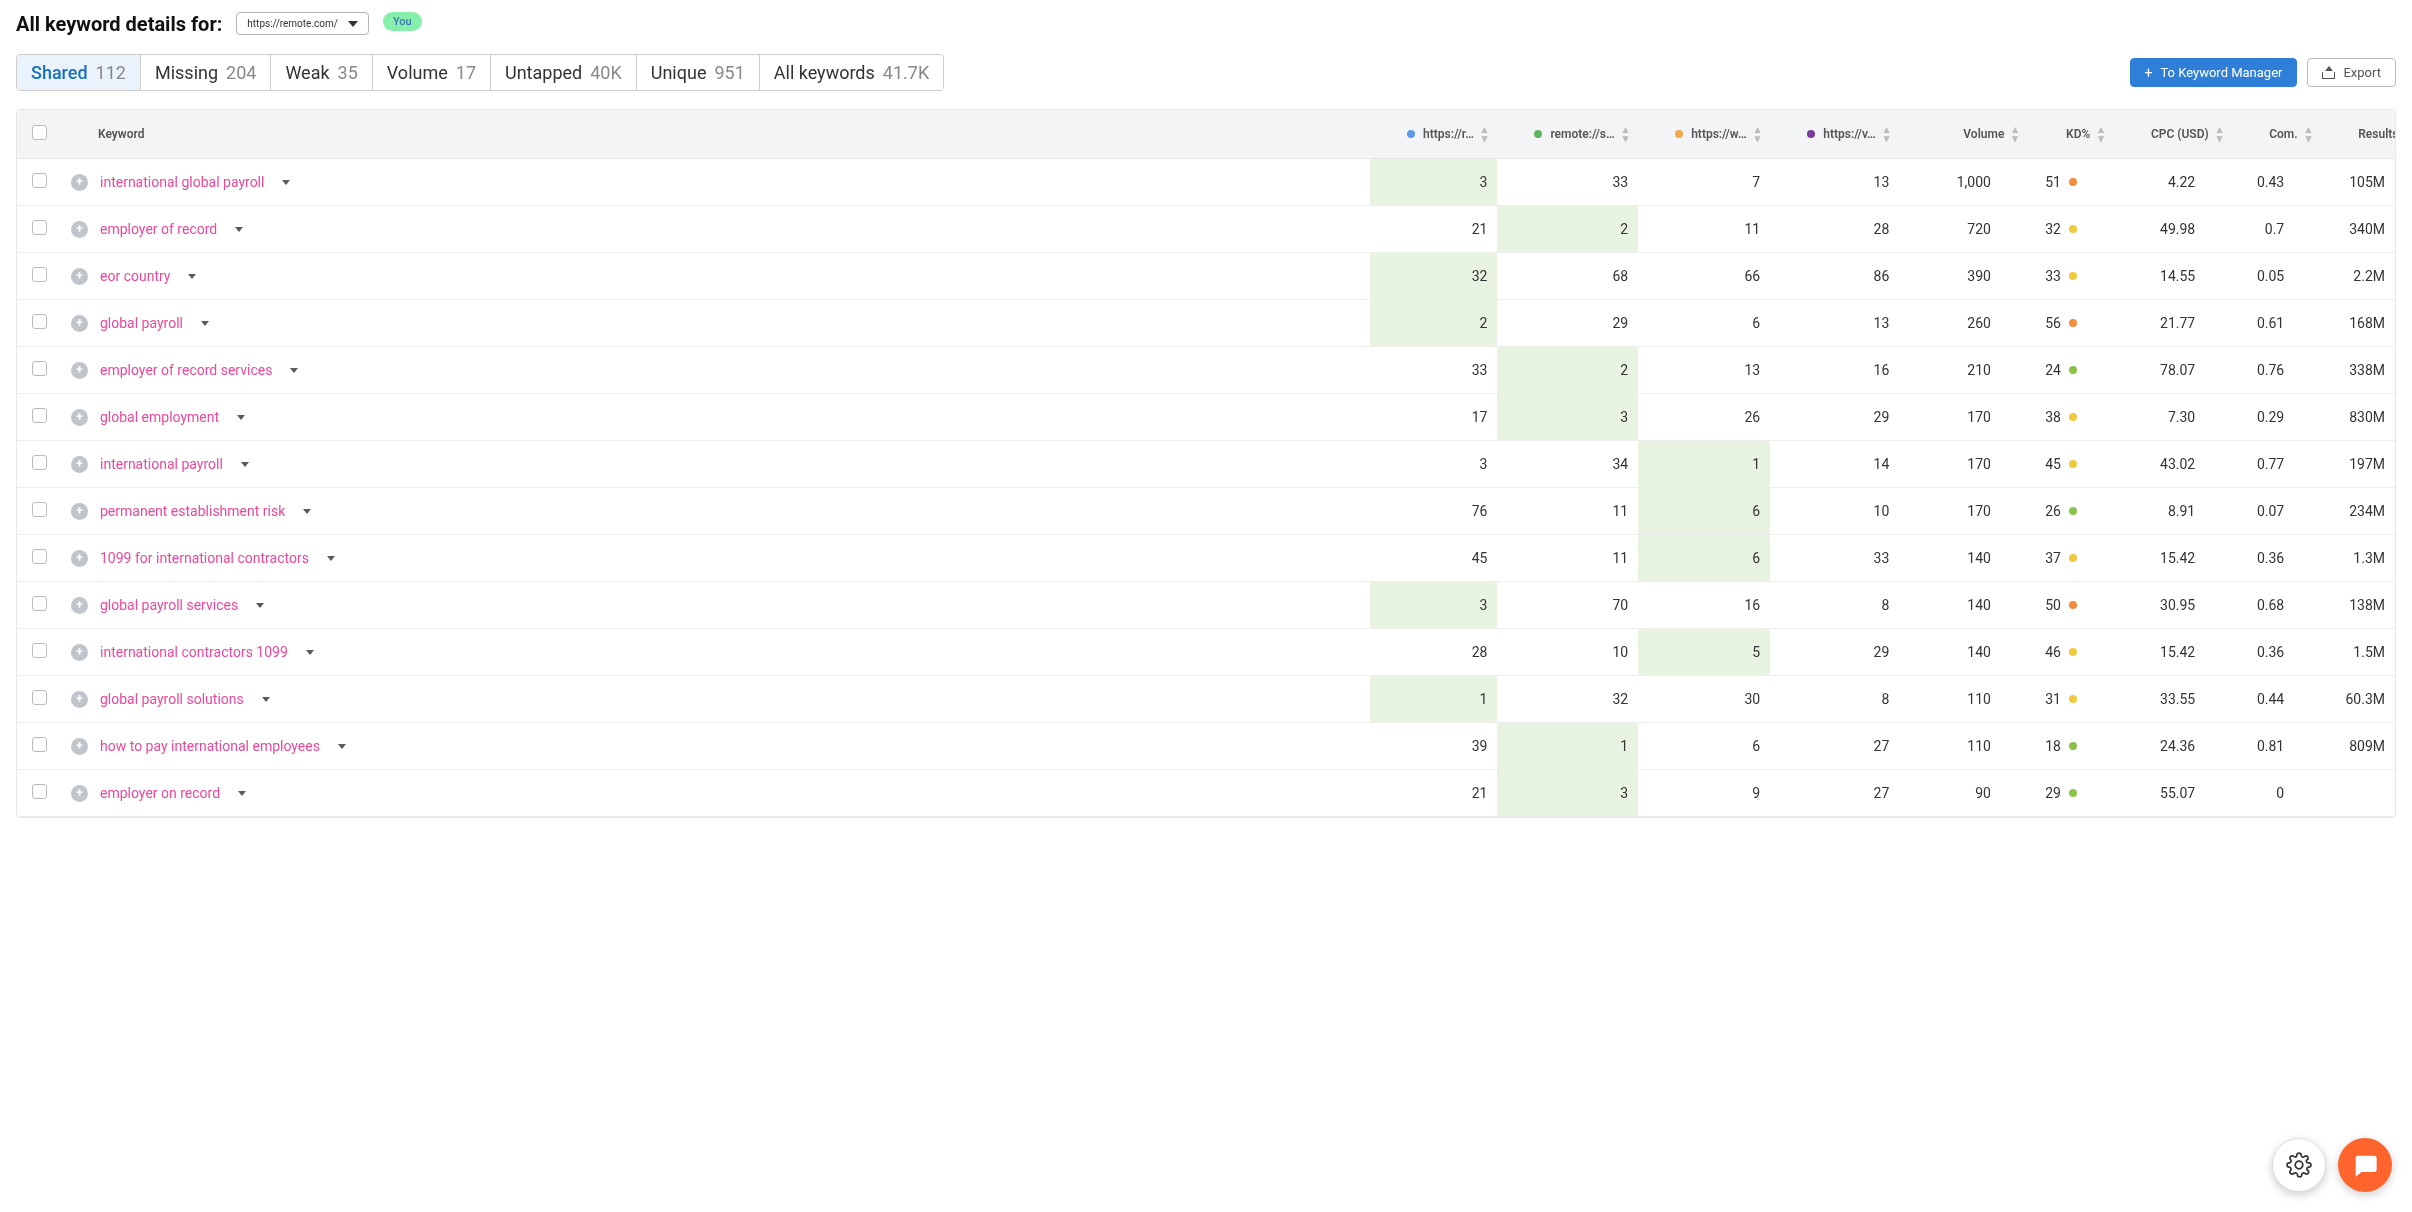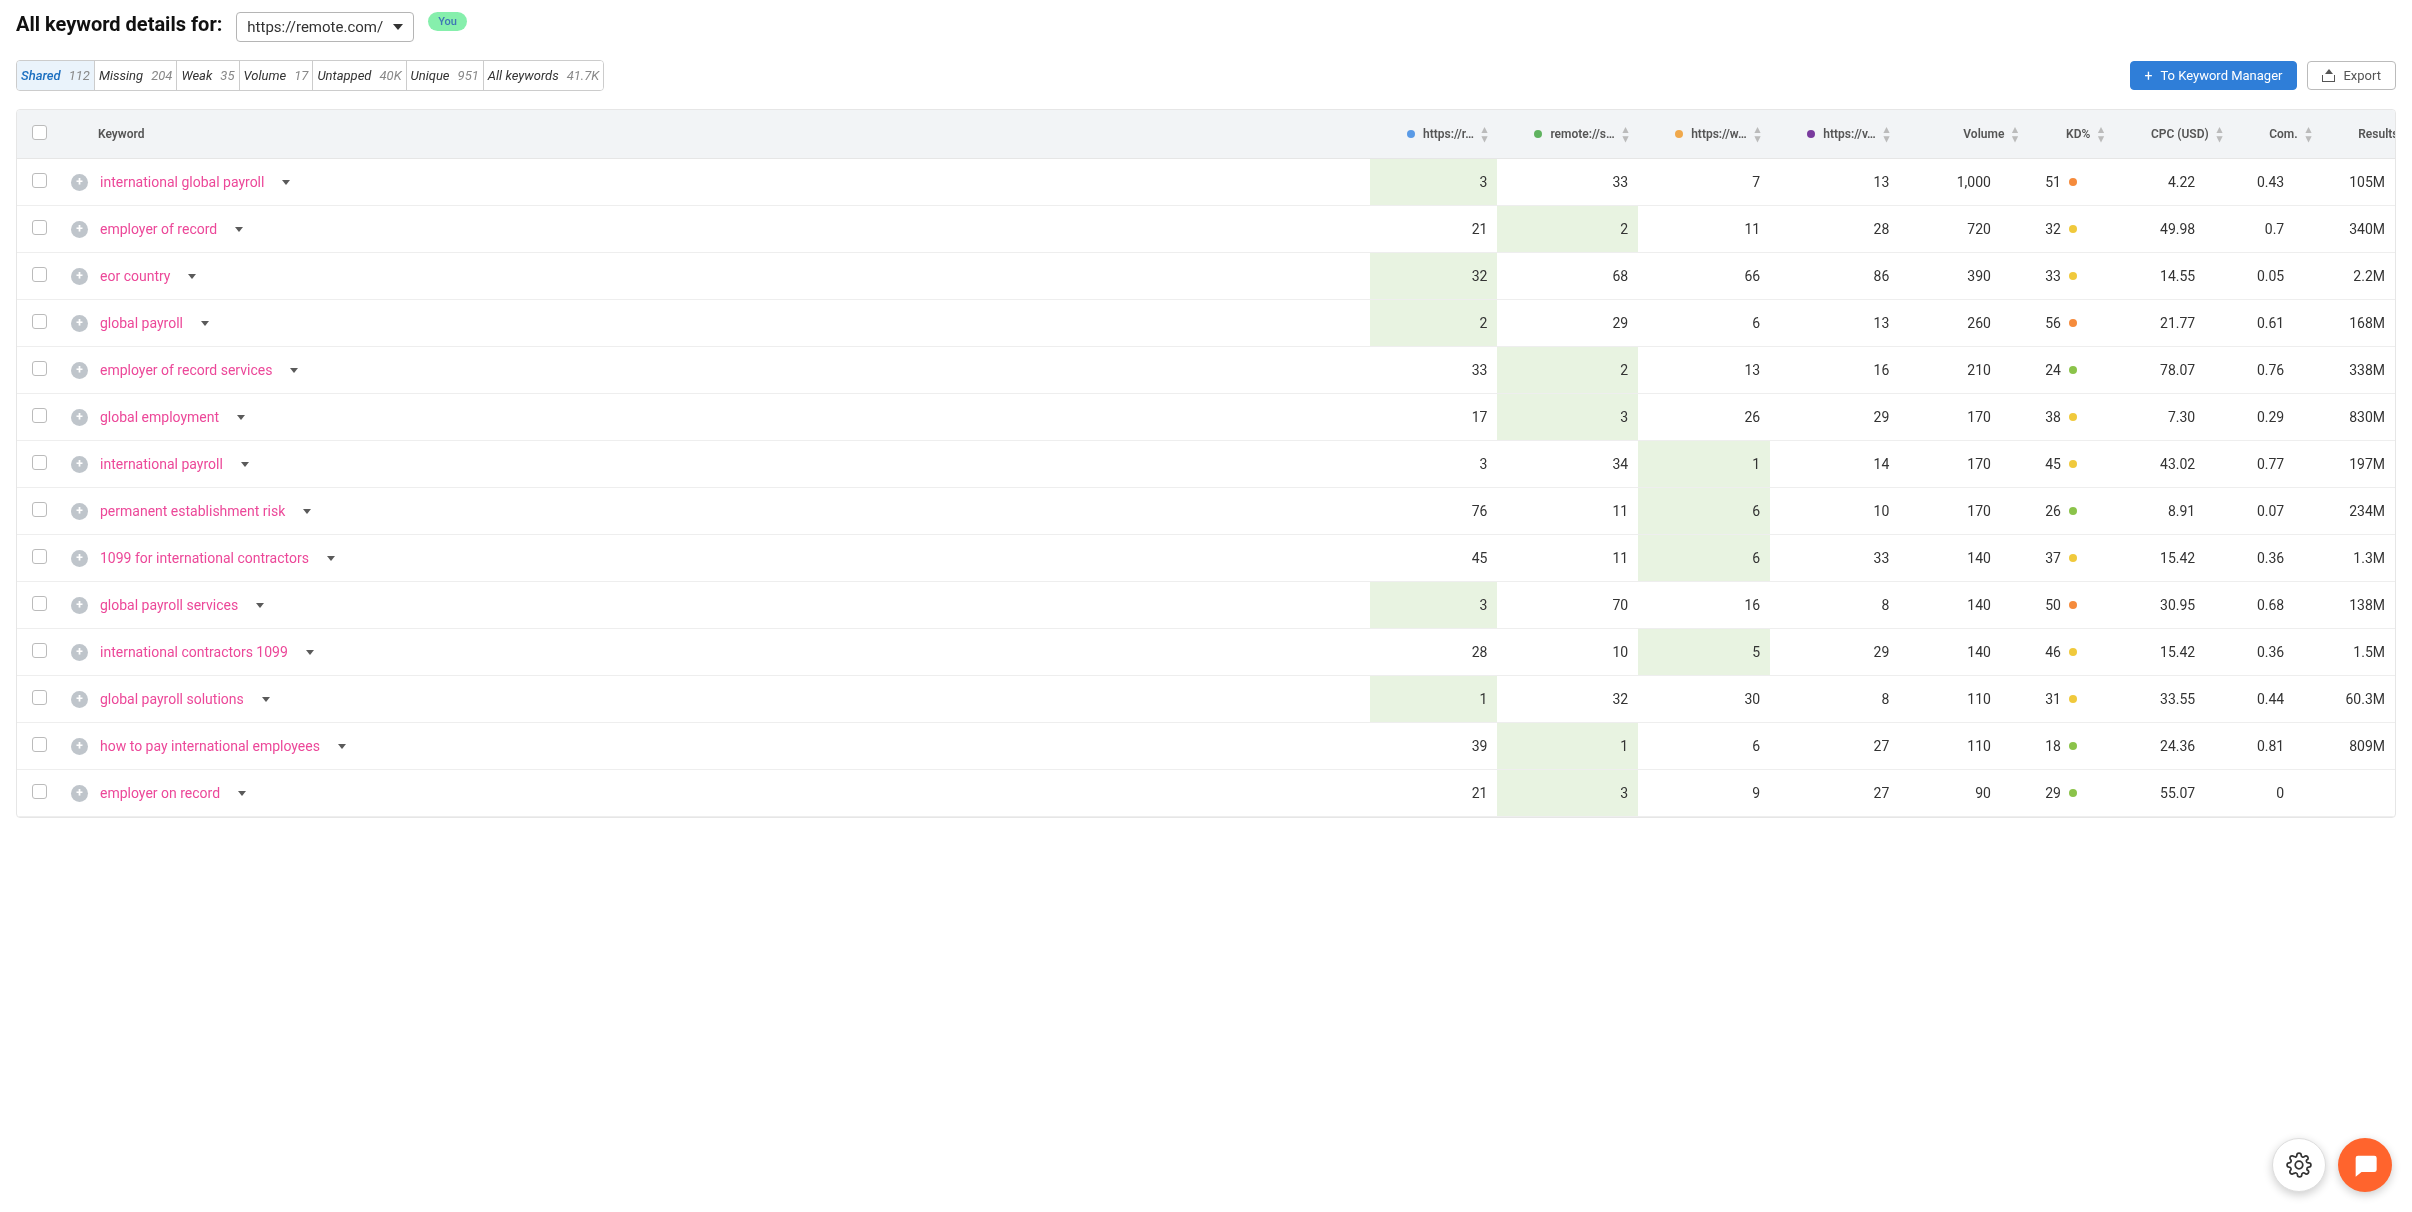--- a/index.html
+++ b/index.html
@@ -5,27 +5,27 @@
   * { margin: 0; padding: 0; box-sizing: border-box; }
   body {
     font-family: -apple-system, BlinkMacSystemFont, "Segoe UI", Roboto, Helvetica, Arial, sans-serif;
     font-size: 14px;
     color: #333;
     background: #fff;
   }
   .page { padding: 12px 16px 80px; }
   .header-row { display: flex; align-items: flex-start; gap: 14px; margin-bottom: 18px; }
   .page-title { font-size: 20px; font-weight: 700; color: #111; }
-  .domain-select { display: inline-flex; align-items: center; gap: 10px; border: 1px solid #b5b5b5; border-radius: 4px; padding: 5px 10px; font-size: 15px; background: #fff; }
+  .domain-select { display: inline-flex; align-items: center; gap: 10px; border: 1px solid #b5b5b5; border-radius: 4px; padding: 5px 10px; font-size: 10px; background: #fff; }
   .domain-select .caret { width: 0; height: 0; border-left: 5px solid transparent; border-right: 5px solid transparent; border-top: 6px solid #333; }
   .you-pill { background: #86efac; color: #3f76b5; padding: 3px 10px; border-radius: 12px; font-size: 11px; font-weight: 500; }
 
   .filters-row { display: flex; align-items: center; justify-content: space-between; margin-bottom: 18px; }
   .tabs { display: inline-flex; border: 1px solid #ccc; border-radius: 4px; overflow: hidden; }
-  .tab { padding: 7px 4px; border-right: 1px solid #ccc; font-size: 13px; display: inline-flex; align-items: center; gap: 8px; background: #fff; cursor: pointer; font-style: italic; }
+  .tab { padding: 7px 14px; border-right: 1px solid #ccc; font-size: 18px; display: inline-flex; align-items: center; gap: 8px; background: #fff; cursor: pointer; }
   .tab:last-child { border-right: none; }
   .tab .count { color: #888; }
   .tab.active { background: #eaf3fb; }
   .tab.active .label { color: #1b6fc0; font-weight: 500; }
 
   .actions { display: inline-flex; gap: 10px; }
   .btn { display: inline-flex; align-items: center; gap: 8px; border-radius: 4px; padding: 6px 14px; font-size: 13px; cursor: pointer; }
   .btn-primary { background: #2f7ed8; color: #fff; border: 1px solid #2f7ed8; }
   .btn-outline { background: #fff; color: #555; border: 1px solid #bbb; }
   .plus-ic { font-size: 14px; line-height: 1; }

